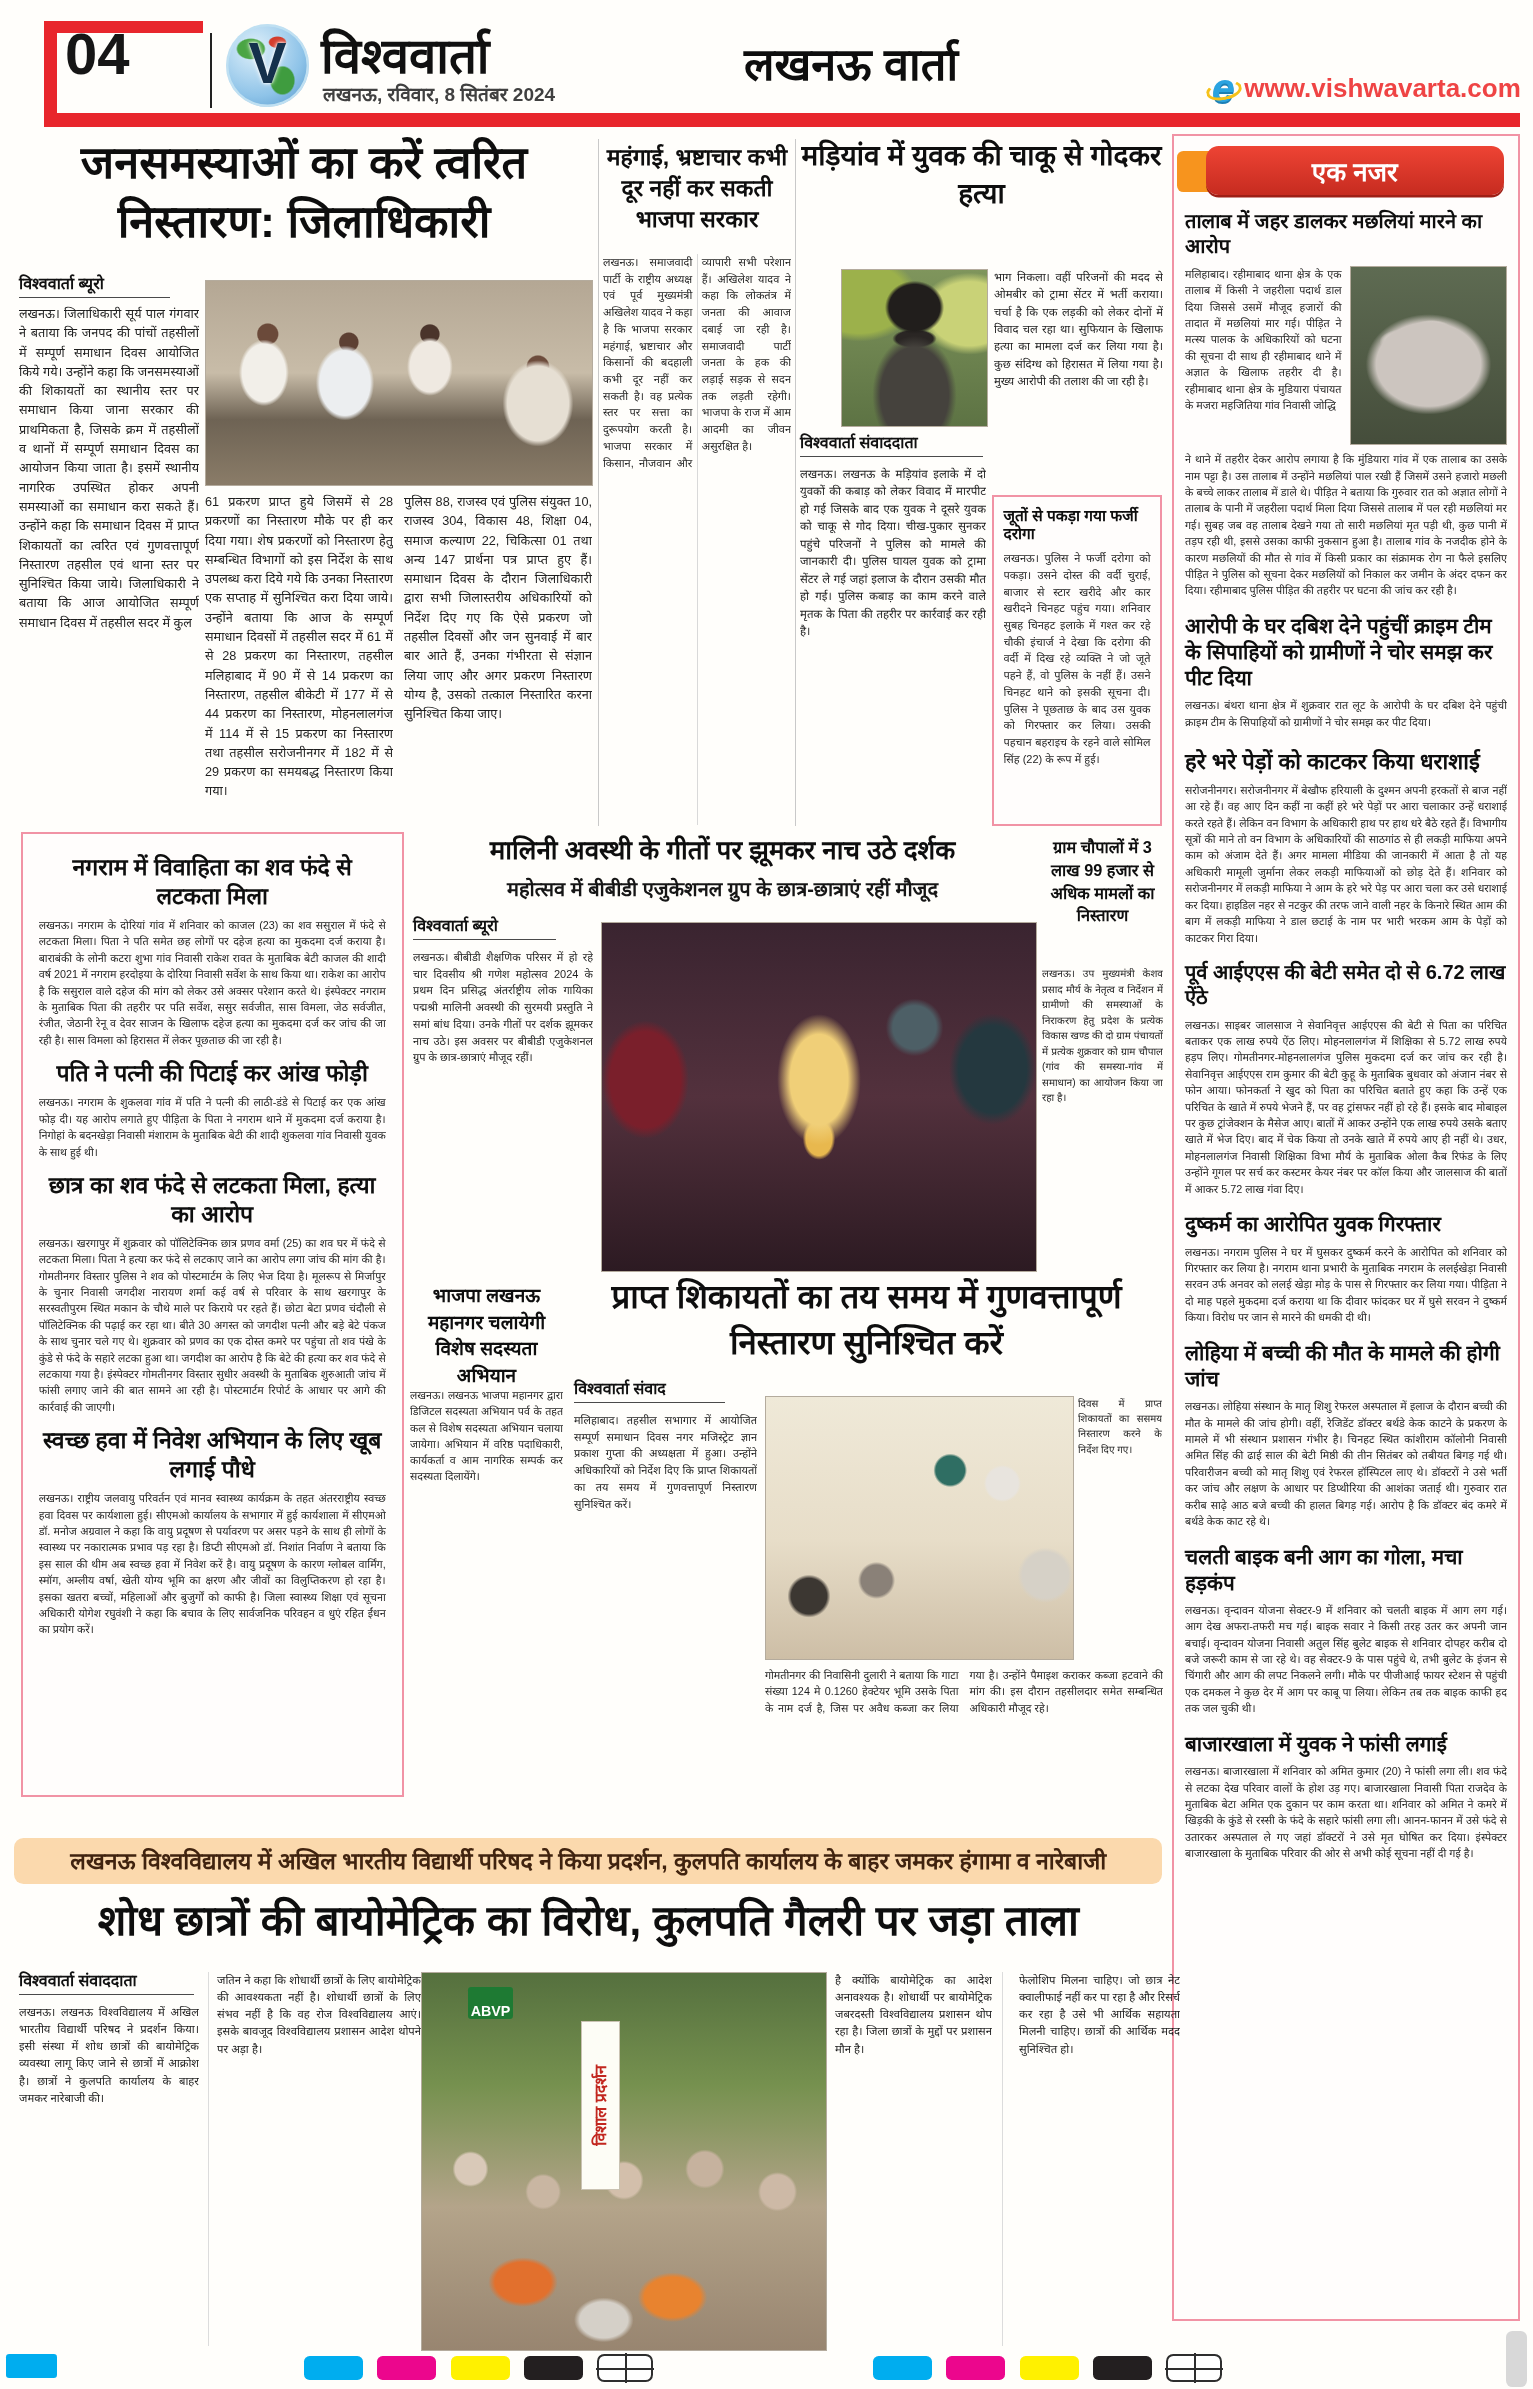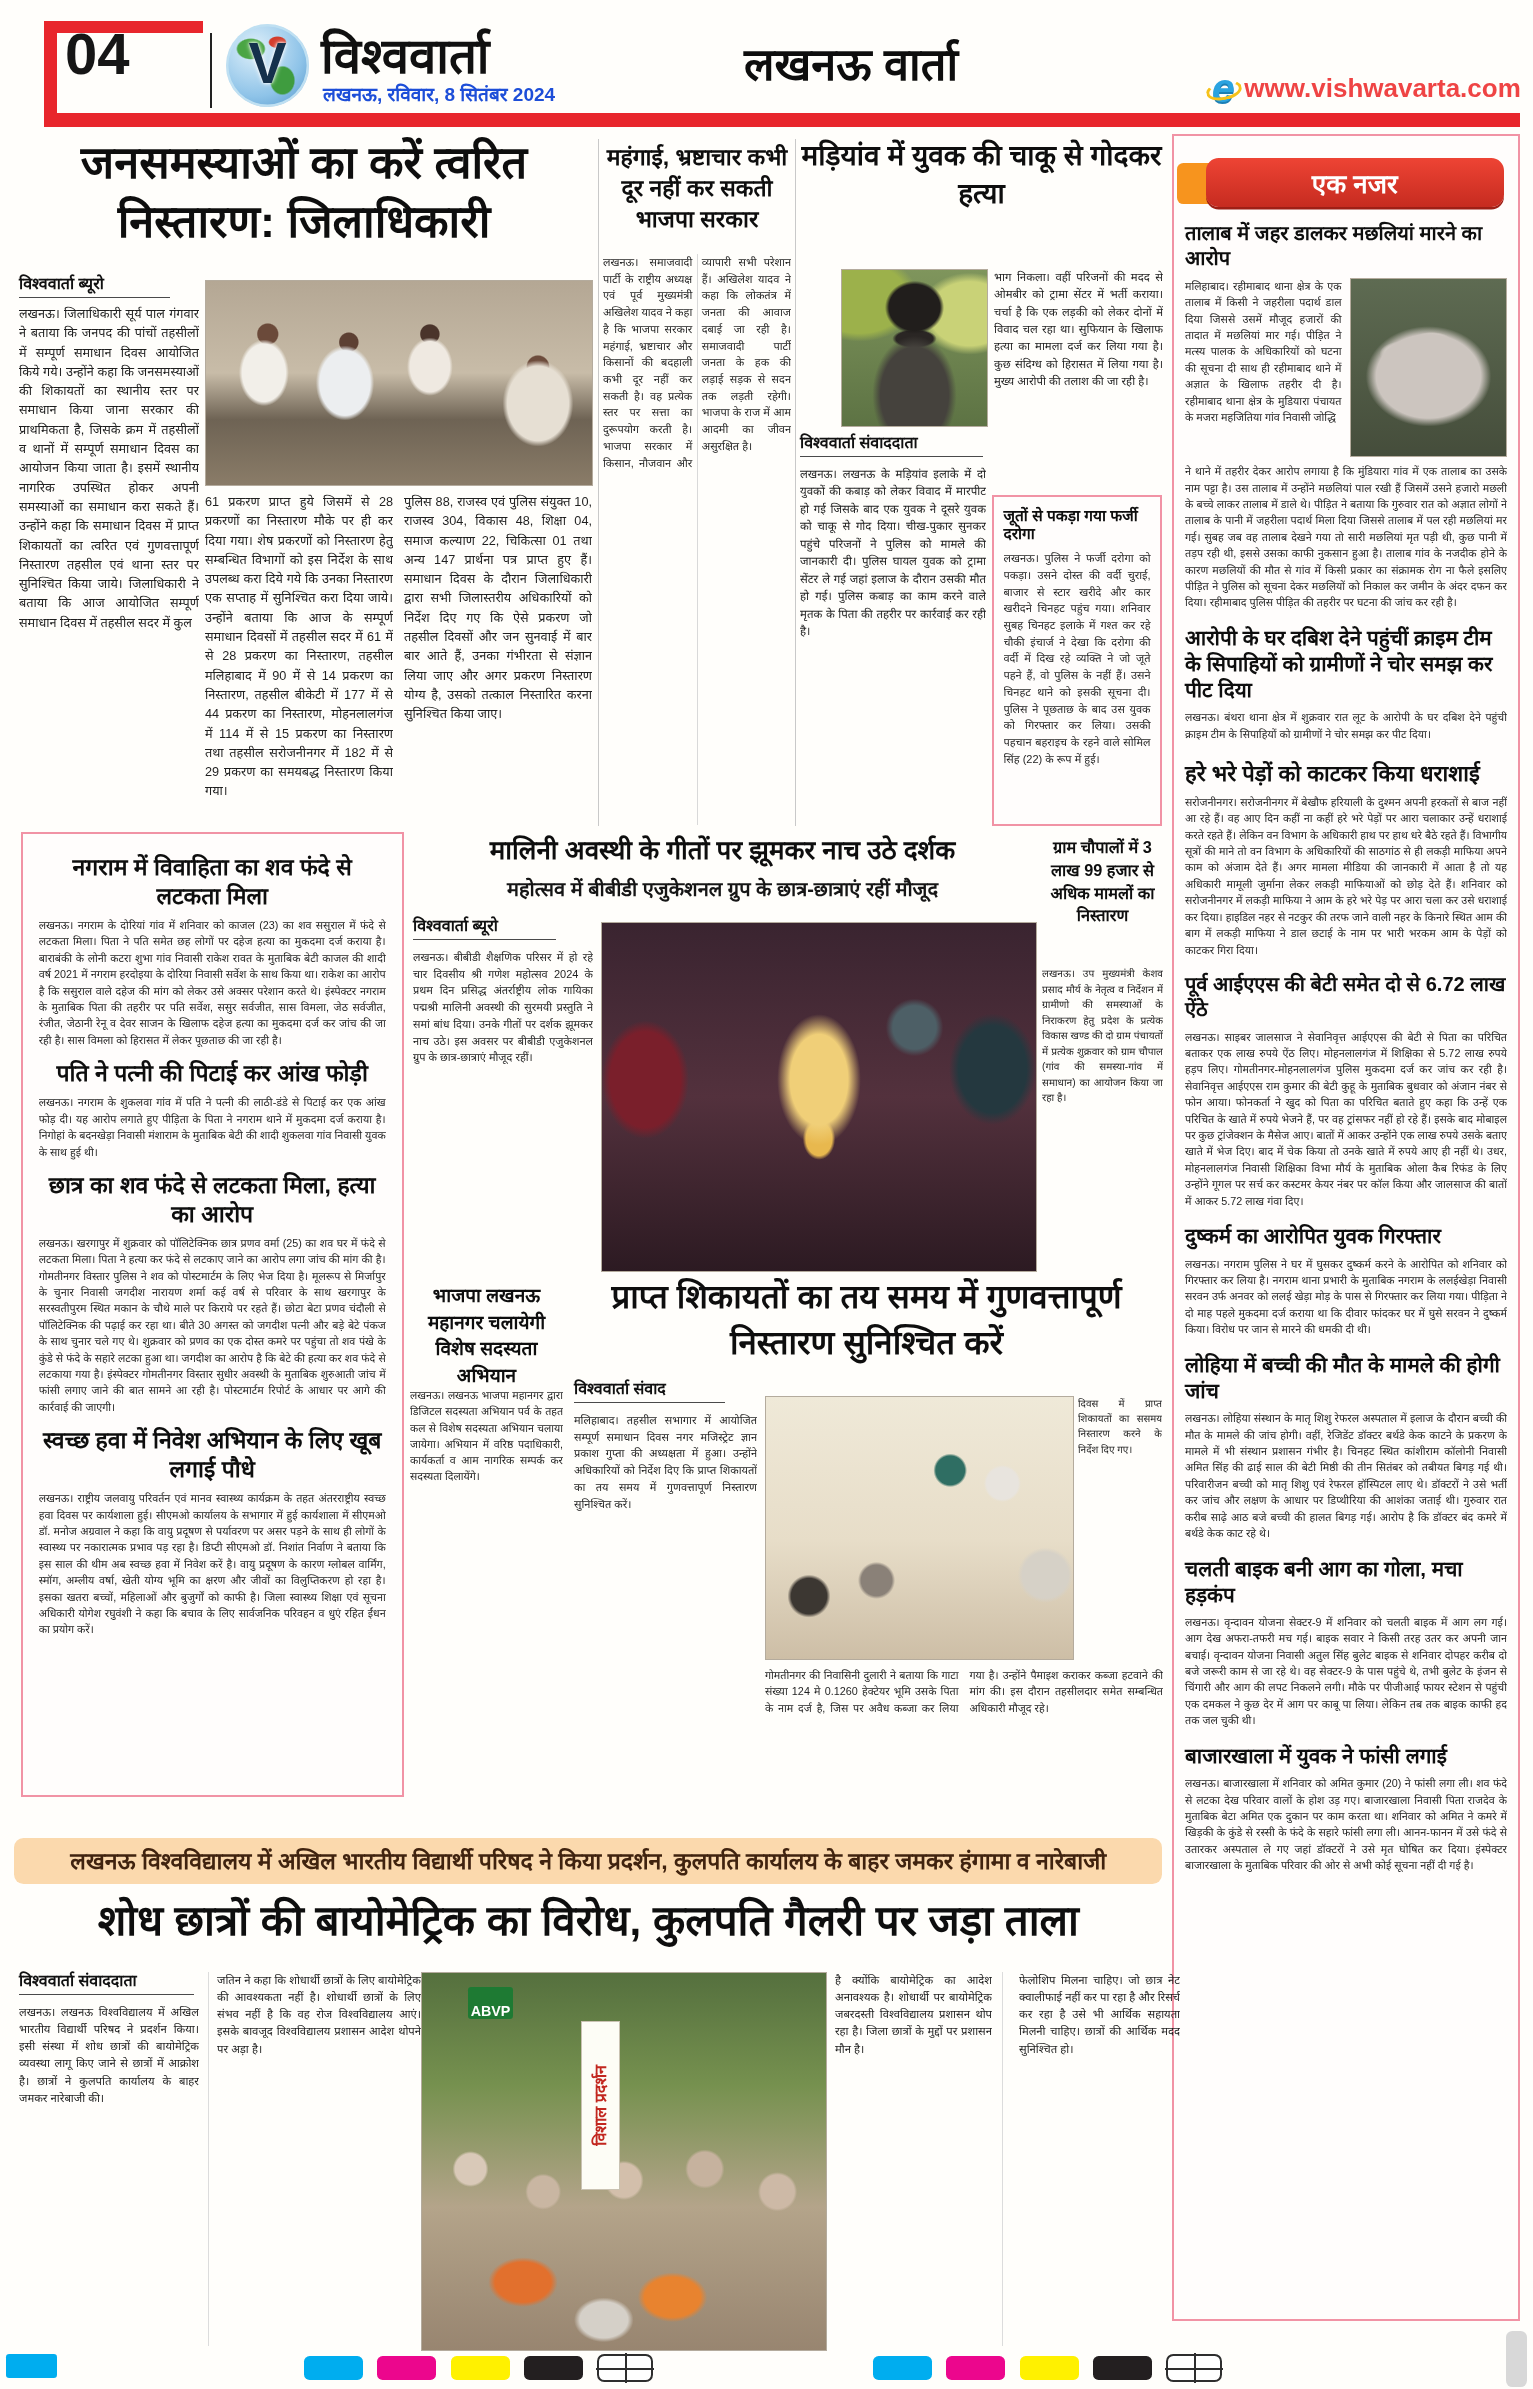--- a/index.html
+++ b/index.html
@@ -89,21 +89,21 @@
   <div class="abs" style="left:44px;top:113px;width:1476px;height:14.3px;background:#e8262c;"></div>
 
   <div class="abs" style="left:65px;top:25.4px;font-size:58px;font-weight:700;line-height:1;color:#161616;">04</div>
   <div class="abs" style="left:210px;top:33px;width:1.6px;height:75px;background:#222;"></div>
 
   <div class="abs logo-globe" style="left:226px;top:24px;">
     <span>V</span>
   </div>
 
   <div class="abs" style="left:321px;top:20.7px;font-size:49px;font-weight:800;color:#101010;">विश्ववार्ता</div>
-  <div class="abs" style="left:323px;top:81px;font-size:19px;font-weight:700;color:#1d4ed8;">लखनऊ,  रविवार, 8 सितंबर 2024</div>
+  <div class="abs" style="left:323px;top:81px;font-size:19px;font-weight:700;color:#404040;">लखनऊ,  रविवार, 8 सितंबर 2024</div>
 
   <div class="abs center" style="left:668px;top:32px;width:366px;font-size:45px;font-weight:800;color:#0d0d0d;">लखनऊ वार्ता</div>
 
   <div class="abs" style="left:1212px;top:68px;display:flex;align-items:center;gap:9.5px;">
     <span class="ie-e">e</span>
     <span style="font-size:26px;font-weight:700;color:#ef4444;text-align:center;">www.vishwavarta.com</span>
   </div>
 
   <div>
     <div class="abs hl center" style="left:16px;top:134px;width:576px;font-size:45px;line-height:1.3;">जनसमस्याओं का करें त्वरित निस्तारण: जिलाधिकारी</div>
@@ -128,21 +128,21 @@
     <div class="abs photo photo-victim" style="left:841px;top:269px;width:145px;height:156px;"></div>
     <div class="abs body-txt" style="left:994px;top:269px;width:169px;height:219px;font-size:11.4px;">भाग निकला। वहीं परिजनों की मदद से ओमबीर को ट्रामा सेंटर में भर्ती कराया। चर्चा है कि एक लड़की को लेकर दोनों में विवाद चल रहा था। सुफियान के खिलाफ हत्या का मामला दर्ज कर लिया गया है। कुछ संदिग्ध को हिरासत में लिया गया है। मुख्य आरोपी की तलाश की जा रही है।</div>
     <div class="abs byline" style="left:800px;top:431px;width:183px;">विश्ववार्ता संवाददाता</div>
     <div class="abs body-txt" style="left:800px;top:466px;width:186px;height:359px;font-size:11.5px;">लखनऊ। लखनऊ के मड़ियांव इलाके में दो युवकों की कबाड़ को लेकर विवाद में मारपीट हो गई जिसके बाद एक युवक ने दूसरे युवक को चाकू से गोद दिया। चीख-पुकार सुनकर पहुंचे परिजनों ने पुलिस को मामले की जानकारी दी। पुलिस घायल युवक को ट्रामा सेंटर ले गई जहां इलाज के दौरान उसकी मौत हो गई। पुलिस कबाड़ का काम करने वाले मृतक के पिता की तहरीर पर कार्रवाई कर रही है।</div>
     <div class="abs pinkbox" style="left:992px;top:495px;width:170px;height:331px;padding:9.5px 9.5px;">
       <div class="hl" style="font-size:15.5px;margin-bottom:6.4px;">जूतों से पकड़ा गया फर्जी दरोगा</div>
       <div class="body-txt" style="font-size:11px;height:278px;">लखनऊ। पुलिस ने फर्जी दरोगा को पकड़ा। उसने दोस्त की वर्दी चुराई, बाजार से स्टार खरीदे और कार खरीदने चिनहट पहुंच गया। शनिवार सुबह चिनहट इलाके में गश्त कर रहे चौकी इंचार्ज ने देखा कि दरोगा की वर्दी में दिख रहे व्यक्ति ने जो जूते पहने हैं, वो पुलिस के नहीं हैं। उसने चिनहट थाने को इसकी सूचना दी। पुलिस ने पूछताछ के बाद उस युवक को गिरफ्तार कर लिया। उसकी पहचान बहराइच के रहने वाले सोमिल सिंह (22) के रूप में हुई।</div>
     </div>
   </div>
 
-  <div class="abs pinkbox" style="left:1172px;top:134px;width:348px;height:2187px;padding:16px 11px;overflow:hidden;">
+  <div class="abs pinkbox" style="left:1172px;top:134px;width:348px;height:2187px;padding:4px 11px;overflow:hidden;">
     <div style="position:relative;height:52px;margin:6.4px 0 11px;">
       <div style="position:absolute;left:-8px;top:4.8px;width:70px;height:41px;background:#f7941e;border-radius:6.4px;"></div>
       <div class="banner-red" style="position:absolute;left:20.7px;right:3.2px;height:49px;">एक नजर</div>
     </div>
 
     <div>
       <div class="rail-hl" style="margin-top:6.4px;font-size:20px;">तालाब में जहर डालकर मछलियां मारने का आरोप</div>
       <div style="display:flex;gap:8px;">
         <div class="body-txt rail-body" style="width:157px;height:178px;">मलिहाबाद। रहीमाबाद थाना क्षेत्र के एक तालाब में किसी ने जहरीला पदार्थ डाल दिया जिससे उसमें मौजूद हजारों की तादात में मछलियां मार गई। पीड़ित ने मत्स्य पालक के अधिकारियों को घटना की सूचना दी साथ ही रहीमाबाद थाने में अज्ञात के खिलाफ तहरीर दी है। रहीमाबाद थाना क्षेत्र के मुडियारा पंचायत के मजरा महजितिया गांव निवासी जोद्धि</div>
         <div class="photo photo-fish" style="width:156px;height:177px;"></div>

